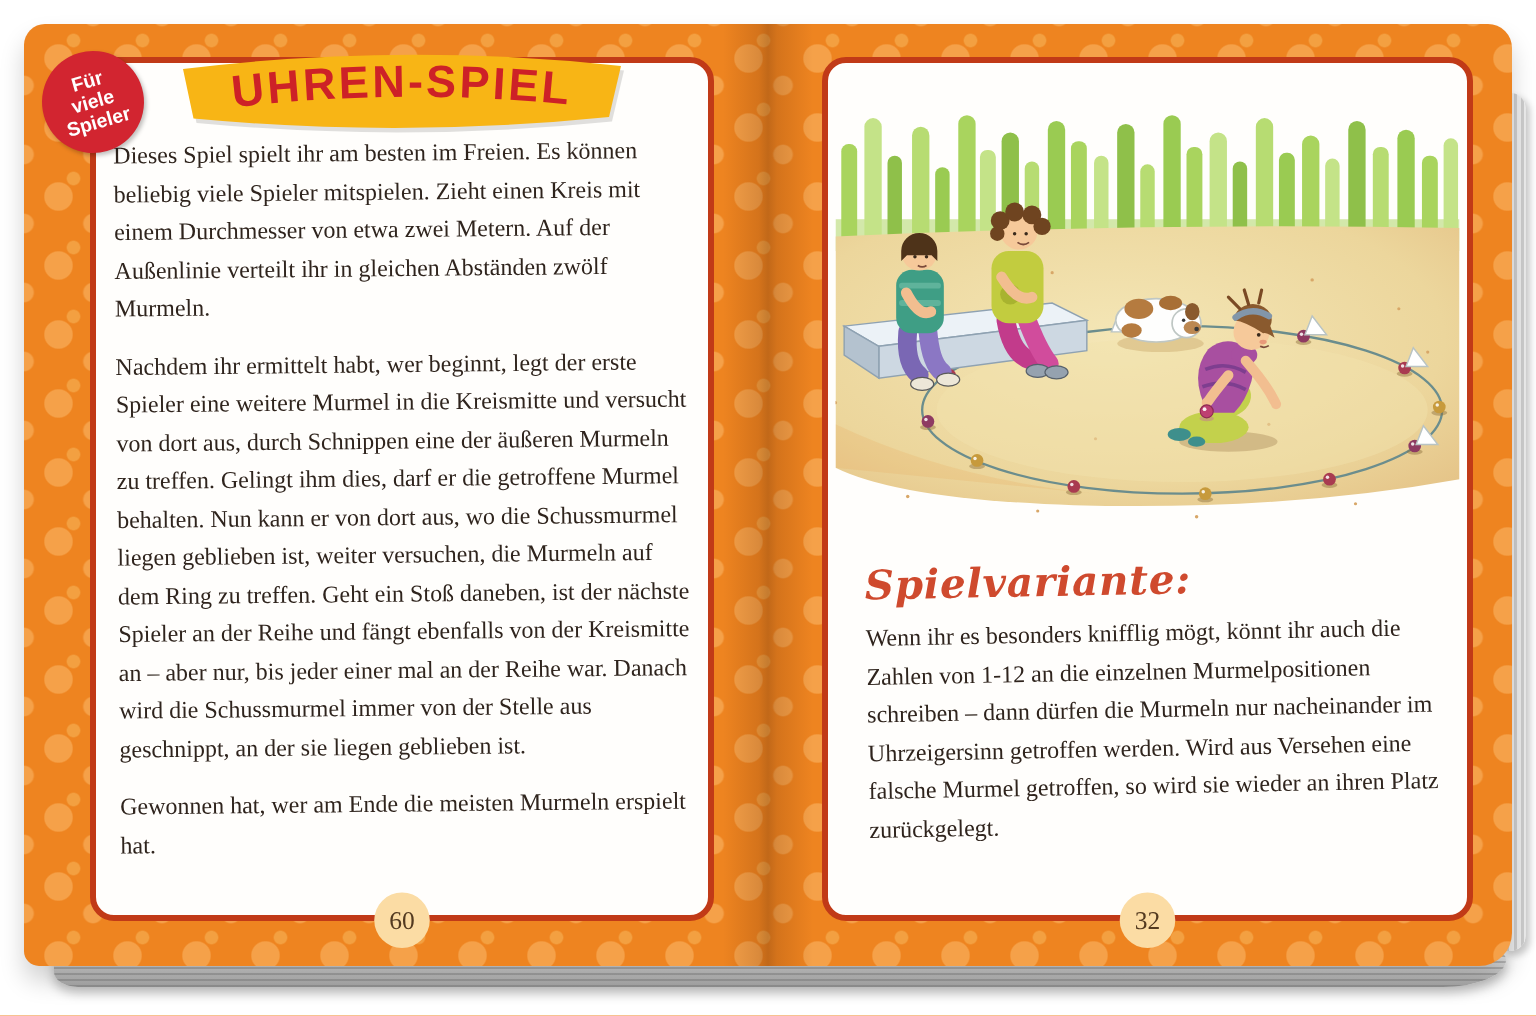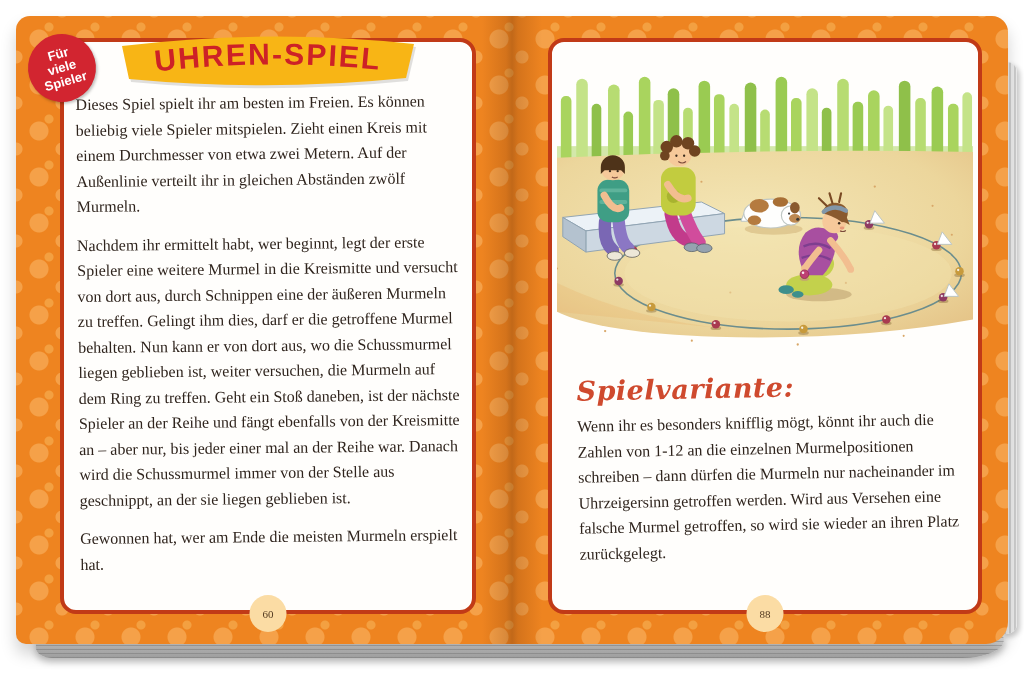--- a/index.html
+++ b/index.html
@@ -71,21 +71,21 @@
     position:absolute;left:14px;right:8px;top:48px;
     color:#2f241d;font-size:16px;line-height:25.5px;
     transform:rotate(-0.6deg);
   }
   .text-block p{margin:0 0 13px 0;}
   .page-circle{
     position:absolute;bottom:-22px;left:50%;transform:translateX(-50%);
     width:37px;height:37px;border-radius:50%;
     background:#fbdca4;color:#533a20;
     display:flex;align-items:center;justify-content:center;
-    font-size:11px;z-index:6;
+    font-size:17px;z-index:6;
   }
   .illu{position:absolute;left:5px;right:5px;top:8px;height:304px;}
   .illu svg{width:100%;height:100%;display:block;}
   .rp-text{
     position:absolute;left:26px;right:16px;top:330px;
     transform:rotate(-1.1deg);
   }
   .script-head{
     margin:0 0 7px 0;
     font-family:"DejaVu Serif",serif;font-style:italic;font-weight:bold;
@@ -324,17 +324,17 @@
               <circle cx="255.5" cy="229.5" r="1.3" fill="#ffffff" opacity="0.9"></circle>
             </g>
           </svg>
         </div>
 
         <div class="rp-text">
           <h2 class="script-head">Spielvariante:</h2>
           <p>Wenn ihr es besonders knifflig mögt, könnt ihr auch die Zahlen von 1-12 an die einzelnen Murmelpositionen schreiben – dann dürfen die Murmeln nur nacheinander im Uhrzeigersinn getroffen werden. Wird aus Versehen eine falsche Murmel getroffen, so wird sie wieder an ihren Platz zurückgelegt.</p>
         </div>
 
-        <div class="page-circle">88</div>
+        <div class="page-circle">32</div>
       </div>
     </div>
   </div>
 </div>
 
 </body></html>

